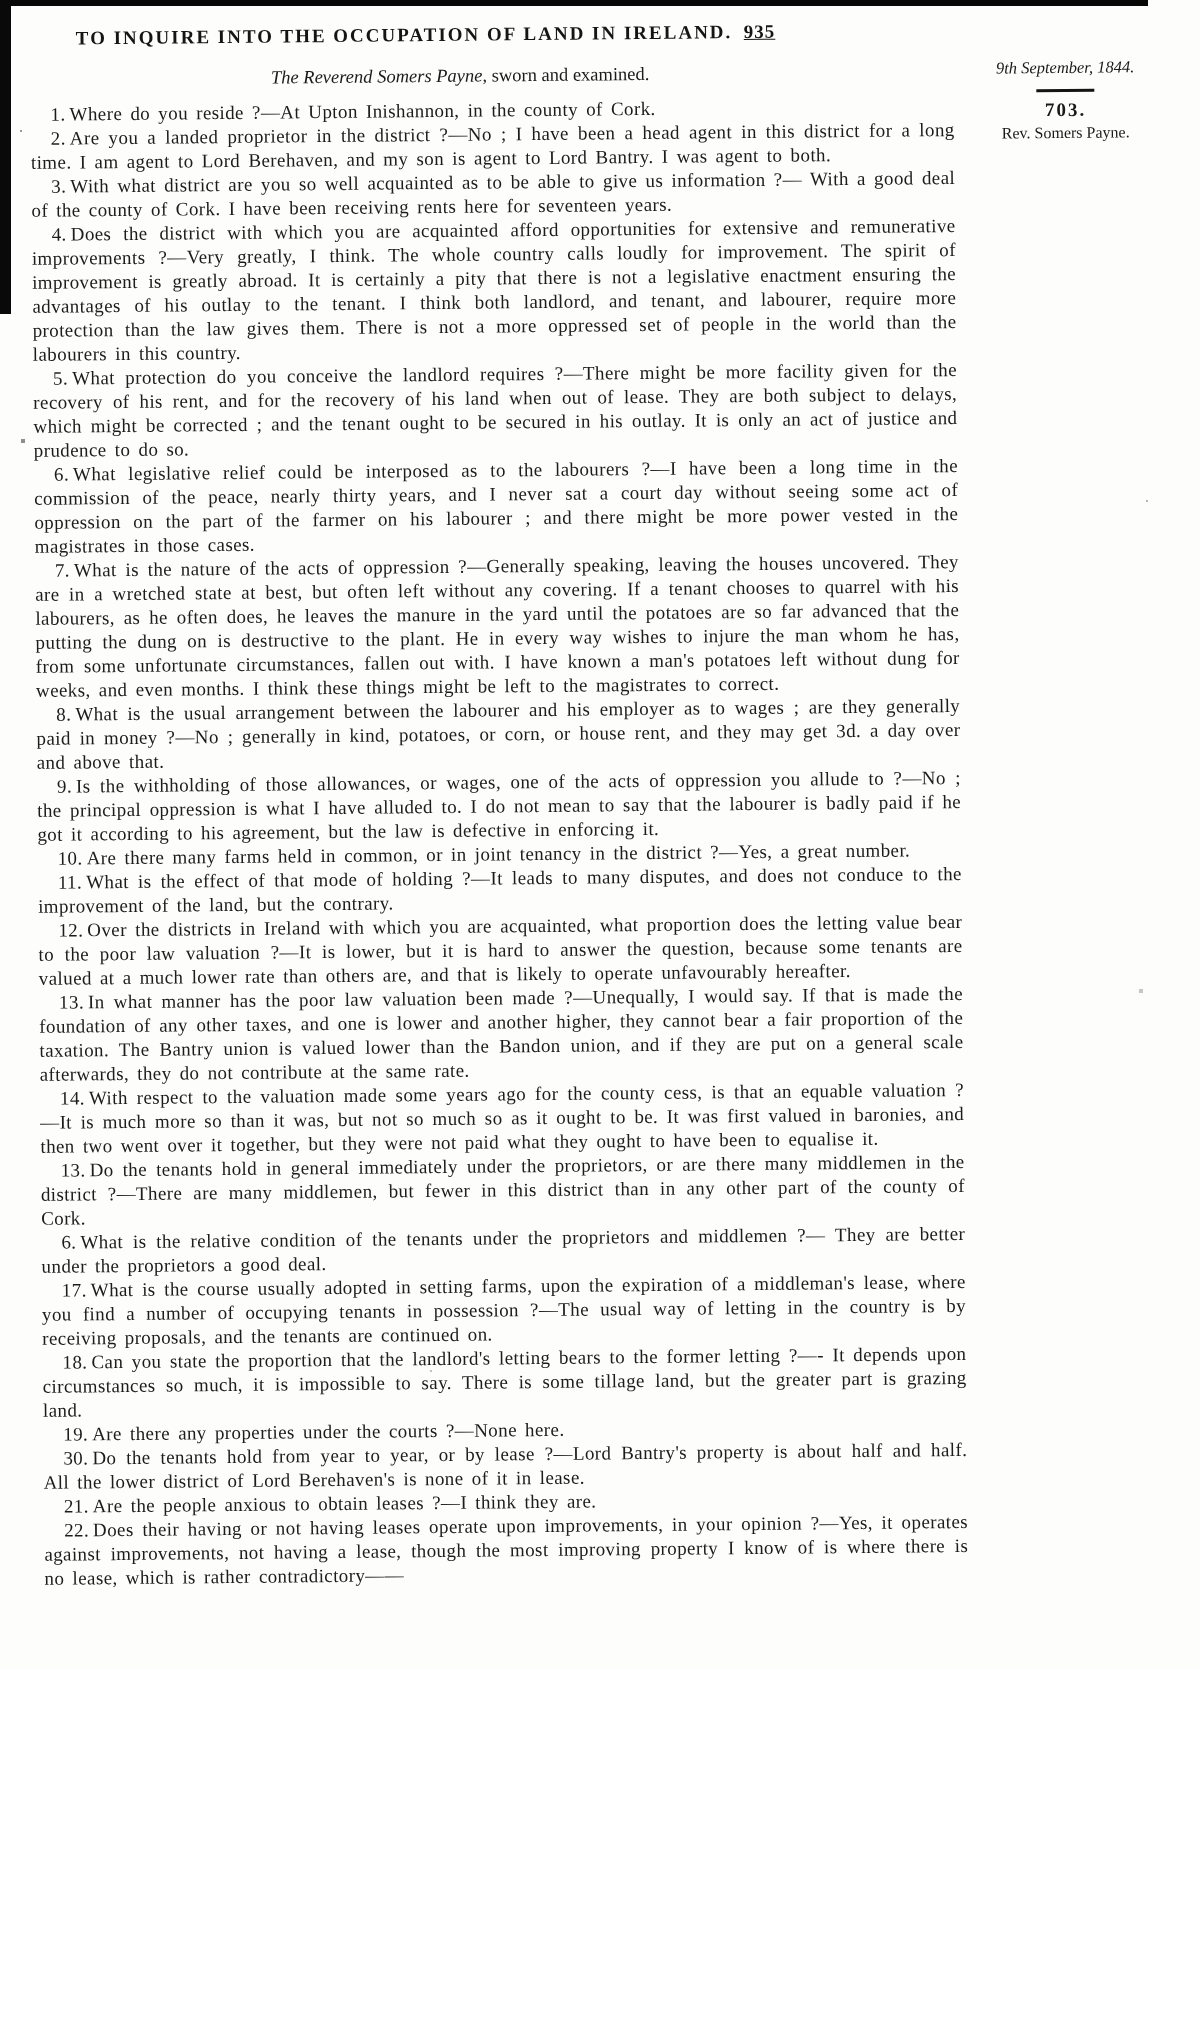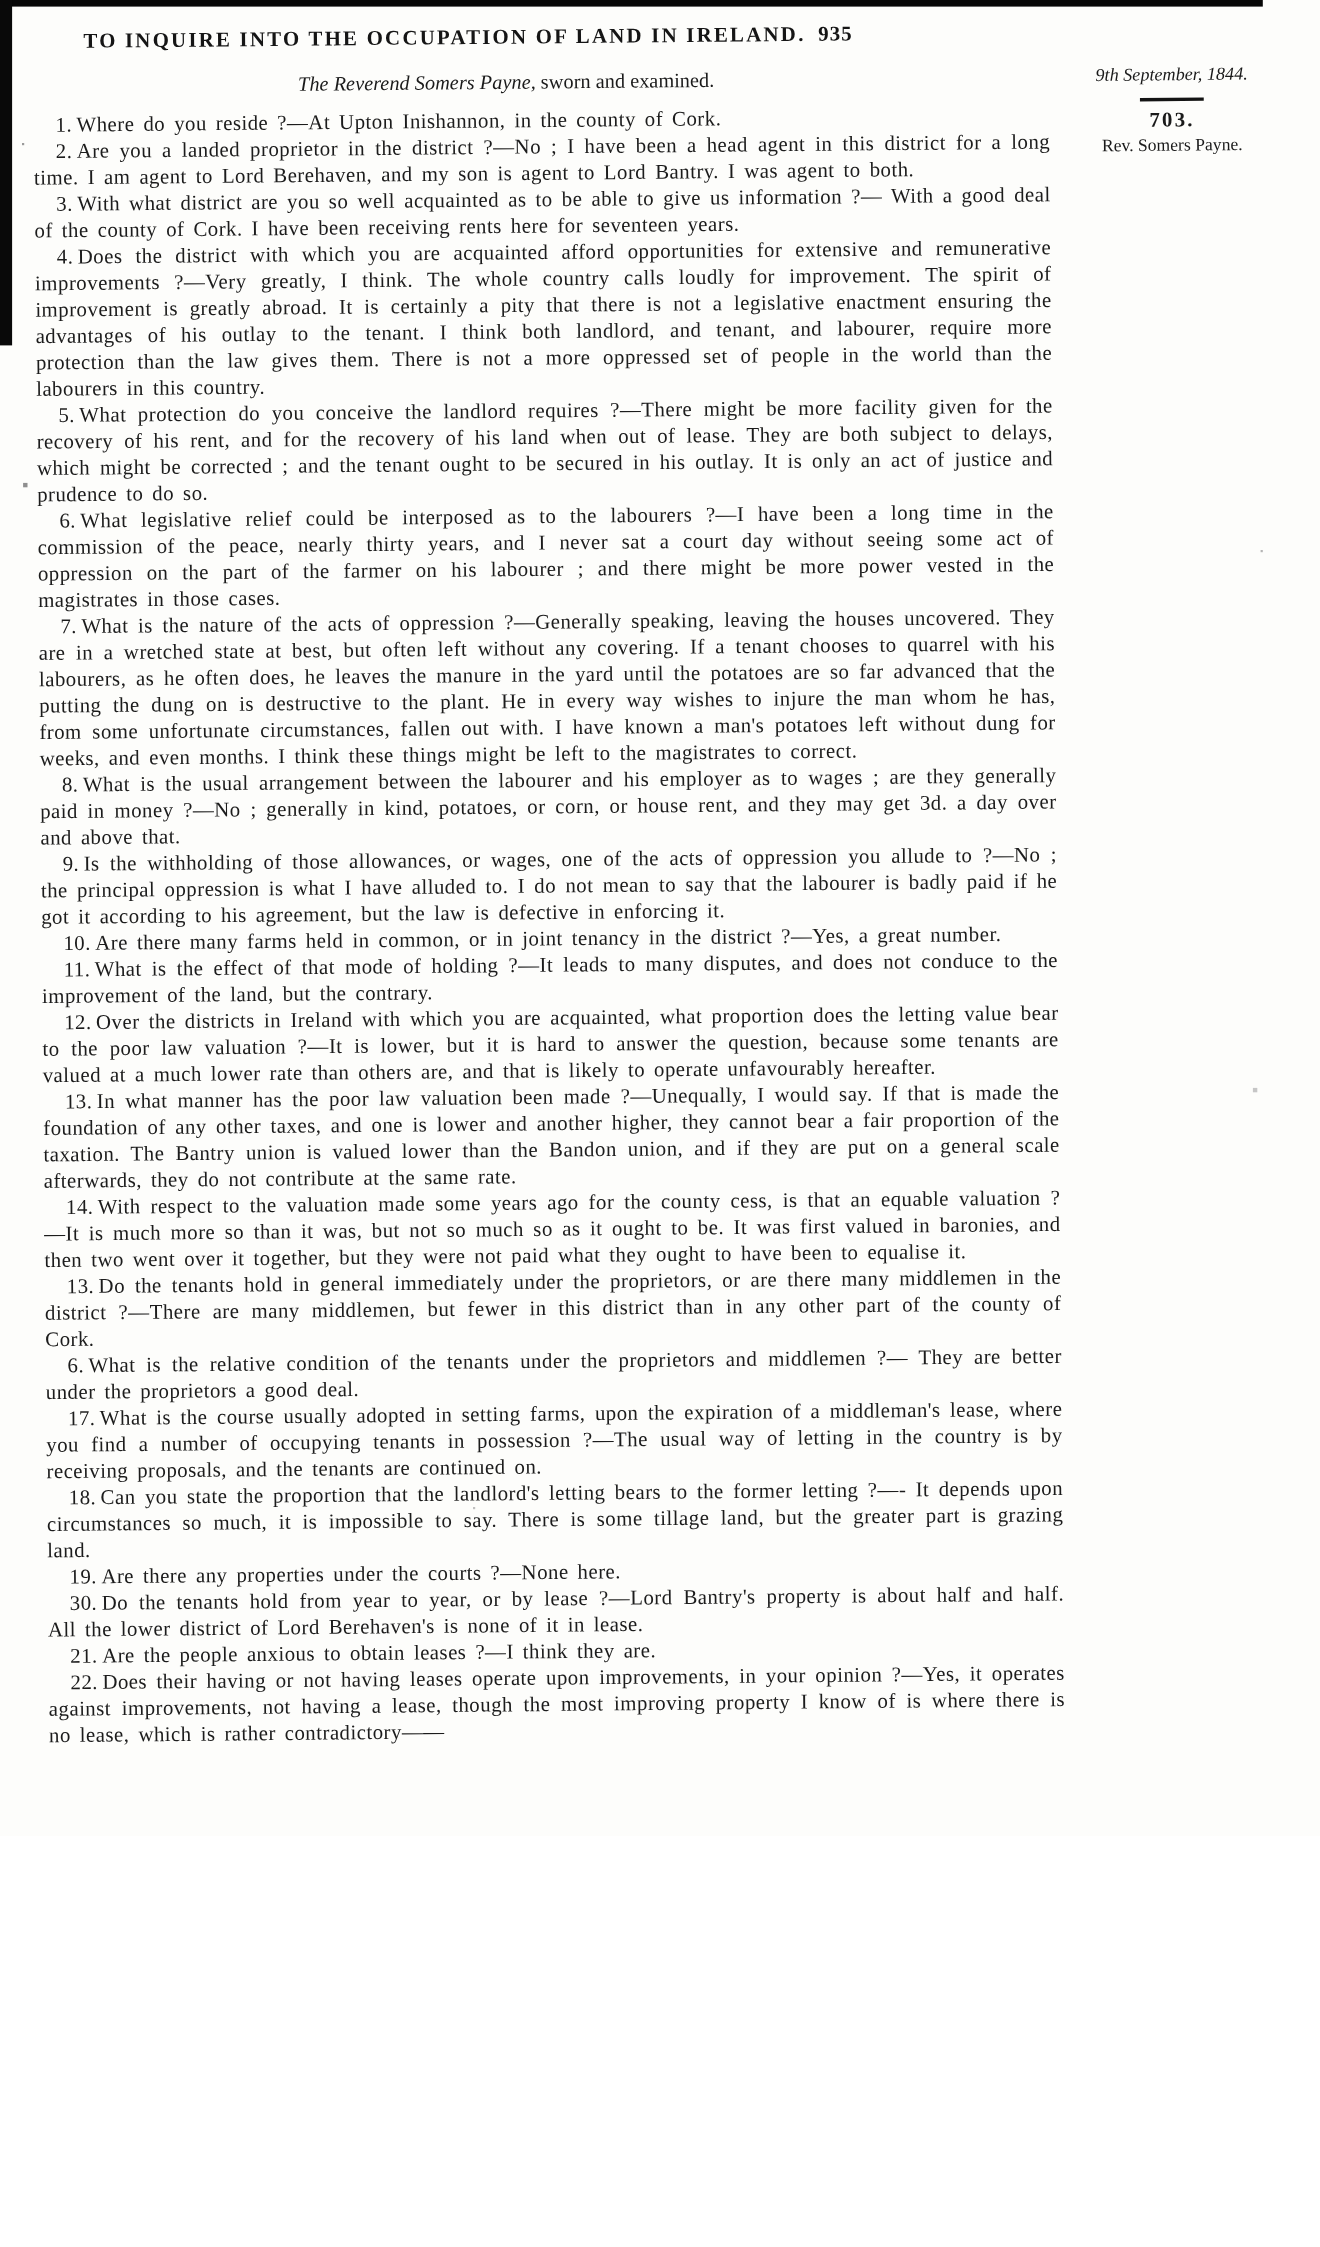--- a/index.html
+++ b/index.html
@@ -40,20 +40,21 @@
   .doc-title {
     position: absolute; left: 76px; top: 22px; width: 620px;
     font-size: 19px; font-weight: bold; letter-spacing: 2px;
     text-align: center; white-space: nowrap;
     color: #151515;
   }
   .page-number {
     position: absolute; left: 744px; top: 22px;
     font-size: 19px; font-weight: bold; letter-spacing: 1px;
     color: #151515;
+    text-decoration: underline;
   }
   .subhead {
     position: absolute; left: 30px; top: 64px; width: 860px;
     font-size: 18.5px; text-align: center;
     color: #1a1a1a;
   }
   .subhead .name { font-style: italic; }
   
   .margin-note {
     position: absolute; left: 962px; top: 62px; width: 206px;

